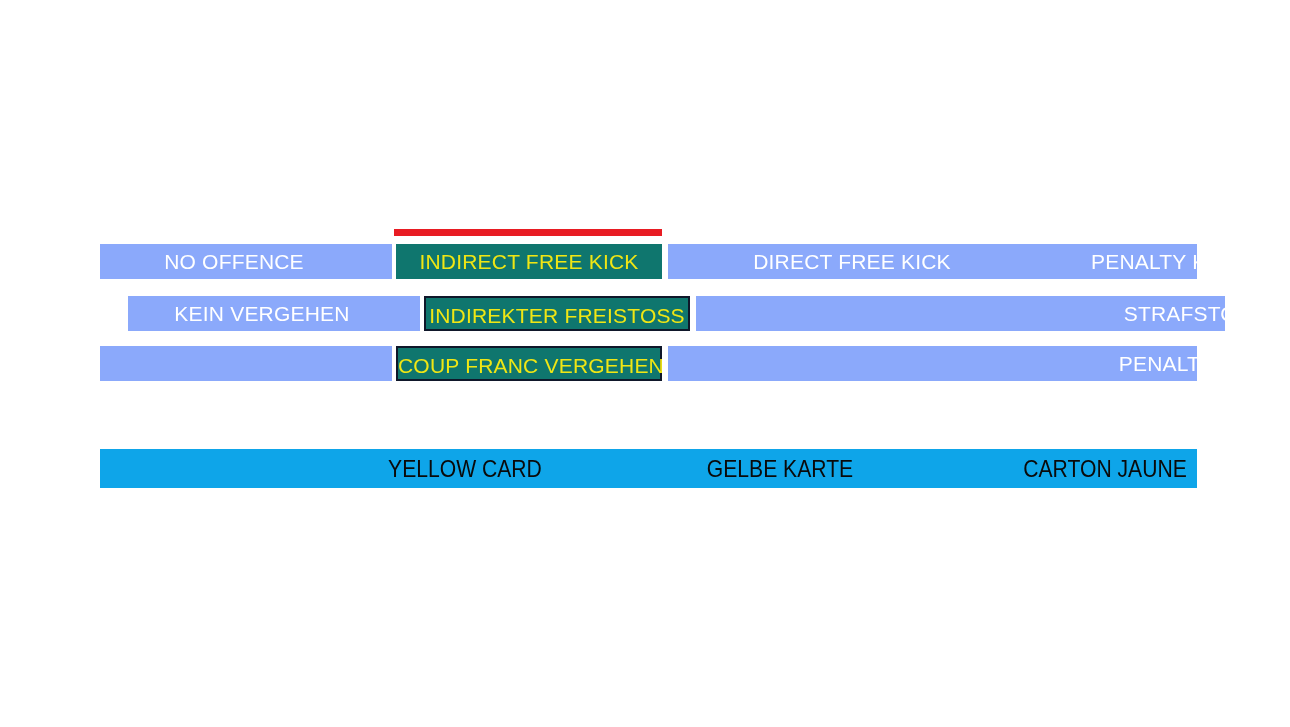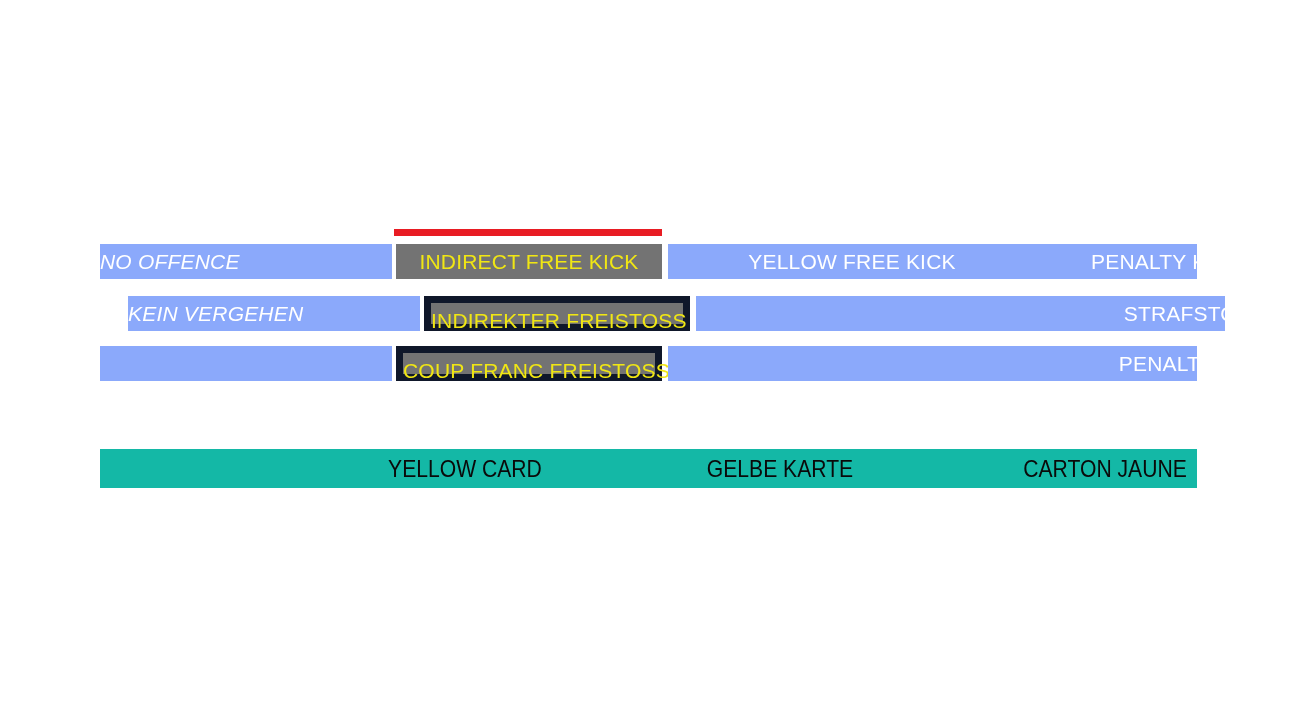--- a/index.html
+++ b/index.html
@@ -46,45 +46,45 @@
   .seg-left  { left: 0px;   width: 292px; }
   .seg-right { left: 568px; width: 529px; }
 
   
   .seg-mid {
     position: absolute;
     top: 0;
     left: 296px;
     width: 266px;
     height: 35px;
-    background: #737373;
+    background: #0f766e;
     box-sizing: border-box;
   }
   .row-2 .seg-mid,
   .row-3 .seg-mid {
-    border: 7px solid #0f172a;
+    border: 2px solid #0f172a;
   }
 
   .cell-text {
     position: absolute;
     top: 0;
     height: 35px;
     line-height: 35px;
     white-space: nowrap;
     font-size: 21px;
     letter-spacing: 0.2px;
   }
   .t-white  { color: #ffffff; }
   .t-yellow { color: #F0E614; }
 
   
   .lbl-a {
     left: 0;
     width: 268px;
-    font-style: italic;
+    text-align: center;
   }
   
   .lbl-b {
     left: 0;
     width: 100%;
     text-align: center;
   }
   
   .lbl-c {
     left: 568px;
@@ -108,21 +108,21 @@
     background: #E81C23;
   }
 
   
   .yellow-bar {
     position: absolute;
     left: 100px;
     top: 449px;
     width: 1097px;
     height: 39px;
-    background: #14b8a6;
+    background: #0ea5e9;
   }
   .yc-text {
     position: absolute;
     top: 0;
     height: 39px;
     line-height: 39px;
     color: #0a0a0a;
     font-size: 24px;
     font-family: "Liberation Sans Narrow", "Liberation Sans", sans-serif;
     transform: scaleX(0.88);
@@ -145,21 +145,21 @@
     <div class="seg seg-left"></div>
 
     <div class="cell-text t-white lbl-a">NO OFFENCE</div>
 
     <div class="seg-mid">
       <div class="cell-text t-yellow lbl-b">INDIRECT FREE KICK</div>
     </div>
 
     <div class="seg seg-right"></div>
 
-    <div class="cell-text t-white lbl-c">YELLOW FREE KICK</div>
+    <div class="cell-text t-white lbl-c">DIRECT FREE KICK</div>
 
     <div class="cell-text t-white lbl-d">PENALTY KICK</div>
   </div>
 
   <div class="row row-2">
 
     <div class="seg seg-left"></div>
 
     <div class="cell-text t-white lbl-a">KEIN VERGEHEN</div>
 
@@ -172,21 +172,21 @@
 
     <div class="cell-text t-white lbl-d">STRAFSTOSS</div>
   </div>
 
   <div class="row row-3">
 
     <div class="seg seg-left"></div>
 
 
     <div class="seg-mid">
-      <div class="cell-text t-yellow lbl-b">COUP FRANC FREISTOSS</div>
+      <div class="cell-text t-yellow lbl-b">COUP FRANC VERGEHEN</div>
     </div>
 
     <div class="seg seg-right"></div>
 
 
     <div class="cell-text t-white lbl-d">PENALTY</div>
   </div>
 
   <div class="yellow-bar">
     <div class="yc-text yc-1">YELLOW CARD</div>

